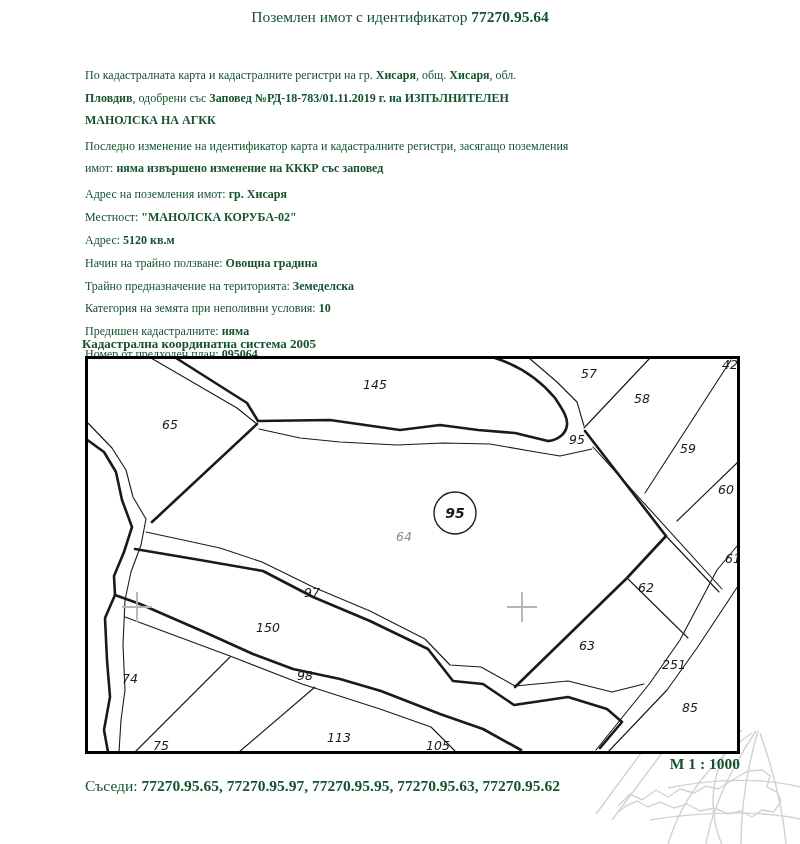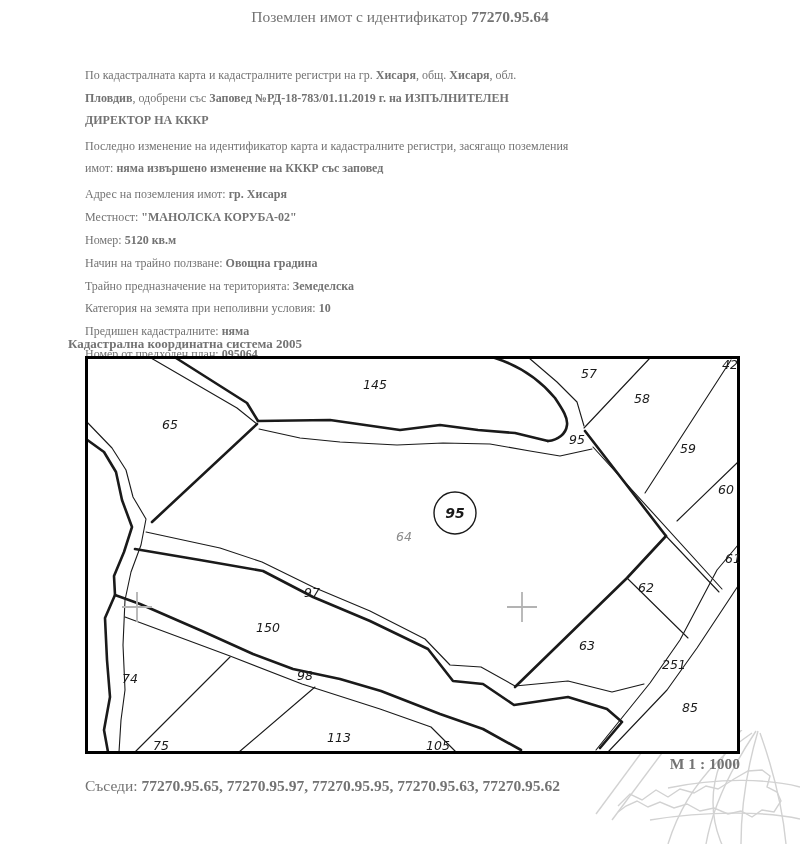--- a/index.html
+++ b/index.html
@@ -1,46 +1,46 @@
 <!DOCTYPE html>
 <html><head>
 <meta charset="utf-8">
 <style>
   html,body{margin:0;padding:0;background:#fff;}
   .page{position:relative;width:800px;height:844px;background:#fff;overflow:hidden;
-        font-family:"Liberation Serif",serif;color:#737373;}
+        font-family:"Liberation Serif",serif;color:#14532d;}
   .title{position:absolute;top:6px;left:0;width:100%;text-align:center;
          font-size:15.5px;line-height:22px;}
   .textblock{position:absolute;left:85px;top:20px;width:648px;font-size:12px;line-height:22.6px;margin-top:44px;}
   .textblock p{margin:0 0 3px 0;}
   .row{height:22.9px;white-space:nowrap;}
   b{font-weight:bold;}
-  .map-heading{position:absolute;left:68px;top:336px;font-size:13px;font-weight:bold;}
+  .map-heading{position:absolute;left:82px;top:336px;font-size:13px;font-weight:bold;}
   .map-wrap{position:absolute;left:85px;top:356px;width:655px;height:398px;z-index:1;}
   .scale{position:absolute;left:85px;top:755px;width:655px;text-align:right;
          font-size:15.5px;font-weight:bold;z-index:2;}
   .neighbors{position:absolute;left:85px;top:777px;font-size:15.5px;z-index:2;white-space:nowrap;}
   .watermark{position:absolute;left:560px;top:730px;width:240px;height:114px;z-index:0;}
   svg text{font-family:"DejaVu Sans",sans-serif;font-style:italic;font-size:12.5px;fill:#1a1a1a;}
   svg text.gray{fill:#8c8c8c;}
   svg text.bold{font-weight:bold;font-size:14px;}
 </style>
 </head>
 <body>
 
 <div class="page">
 
   <div class="title"><span>Поземлен имот с идентификатор </span><b>77270.95.64</b></div>
 
   <div class="textblock">
-    <p><span>По кадастралната карта и кадастралните регистри на гр. </span><b>Хисаря</b><span>, общ. </span><b>Хисаря</b><span>, обл.</span><br><b>Пловдив</b><span>, одобрени със </span><b>Заповед №РД-18-783/01.11.2019 г. на ИЗПЪЛНИТЕЛЕН</b><br><b>ДИРЕКТОР НА КККР</b></p>
+    <p><span>По кадастралната карта и кадастралните регистри на гр. </span><b>Хисаря</b><span>, общ. </span><b>Хисаря</b><span>, обл.</span><br><b>Пловдив</b><span>, одобрени със </span><b>Заповед №РД-18-783/01.11.2019 г. на ИЗПЪЛНИТЕЛЕН</b><br><b>МАНОЛСКА НА АГКК</b></p>
     <p><span>Последно изменение на идентификатор карта и кадастралните регистри, засягащо поземления</span><br><span>имот: </span><b>няма извършено изменение на КККР със заповед</b></p>
     <div class="row"><span>Адрес на поземления имот: </span><b>гр. Хисаря</b></div>
     <div class="row"><span>Местност: </span><b>"МАНОЛСКА КОРУБА-02"</b></div>
-    <div class="row"><span>Номер: </span><b>5120 кв.м</b></div>
+    <div class="row"><span>Адрес: </span><b>5120 кв.м</b></div>
     <div class="row"><span>Начин на трайно ползване: </span><b>Овощна градина</b></div>
     <div class="row"><span>Трайно предназначение на територията: </span><b>Земеделска</b></div>
     <div class="row"><span>Категория на земята при неполивни условия: </span><b>10</b></div>
     <div class="row"><span>Предишен кадастралните: </span><b>няма</b></div>
     <div class="row"><span>Номер от предходен план: </span><b>095064</b></div>
   </div>
 
   <div class="map-heading">Кадастрална координатна система 2005</div>
 
   <svg class="watermark" viewBox="560 730 240 114" width="240" height="114" fill="none" stroke="#d2d2d2" stroke-width="1.4">

